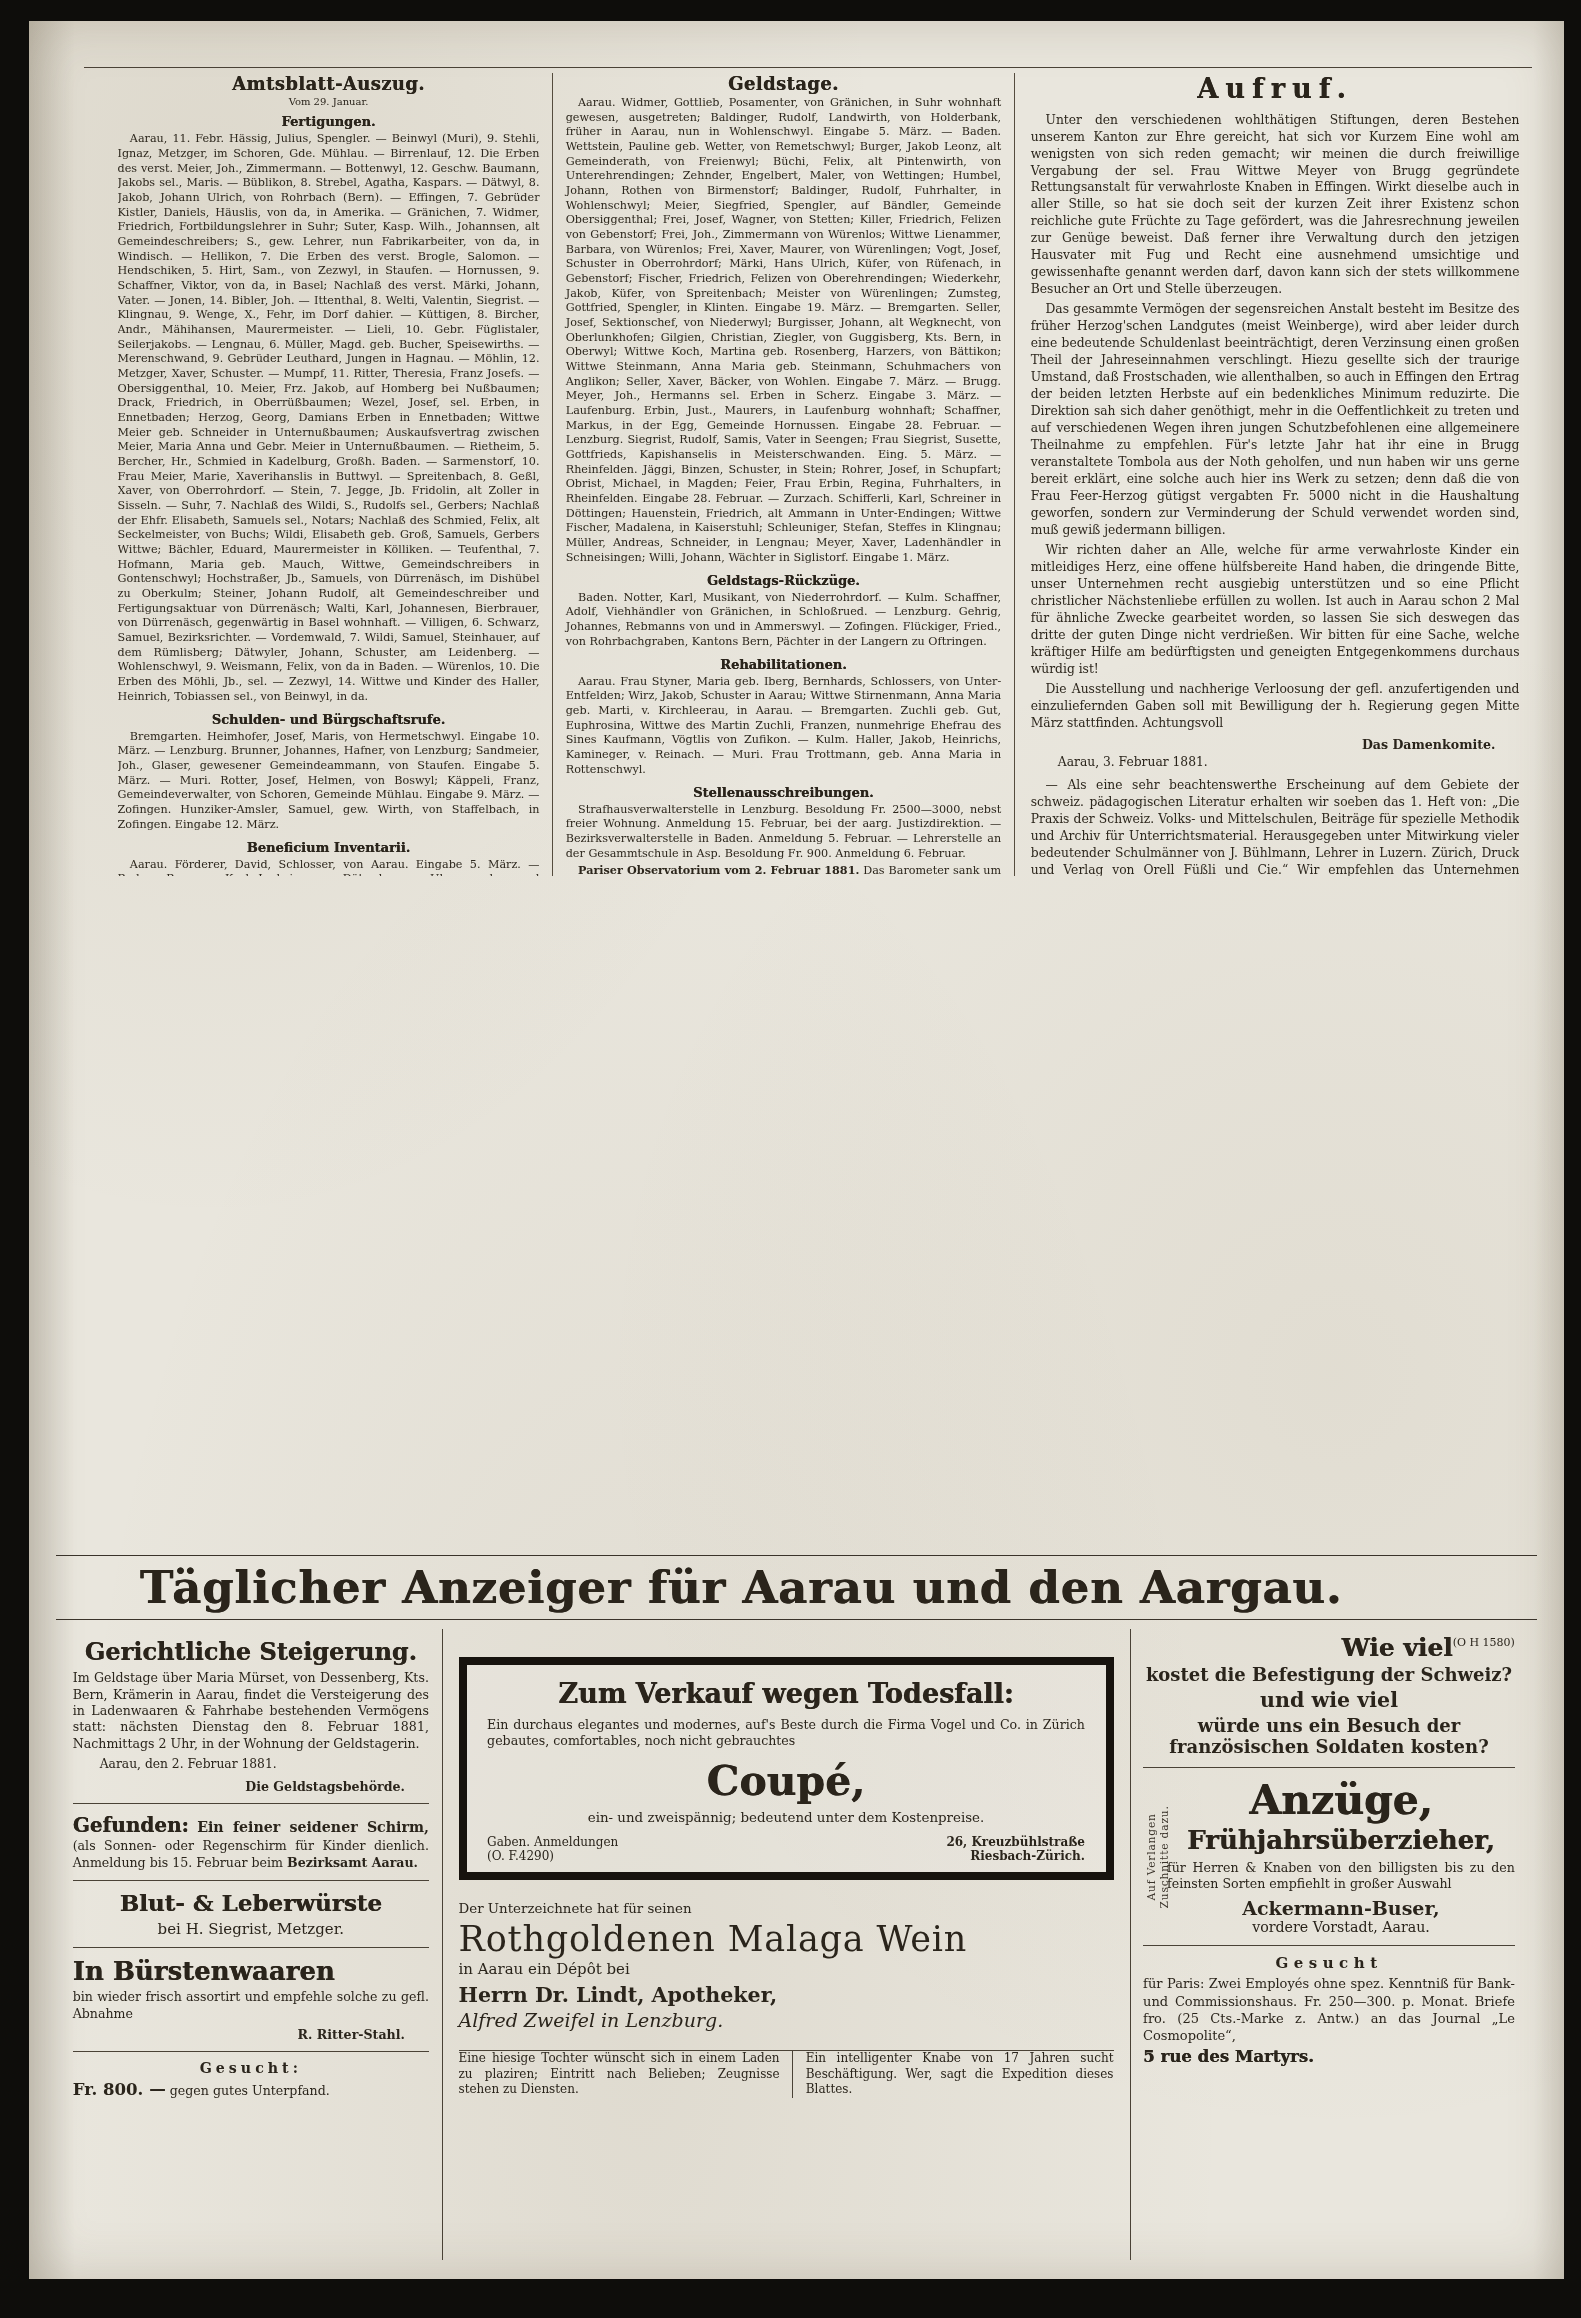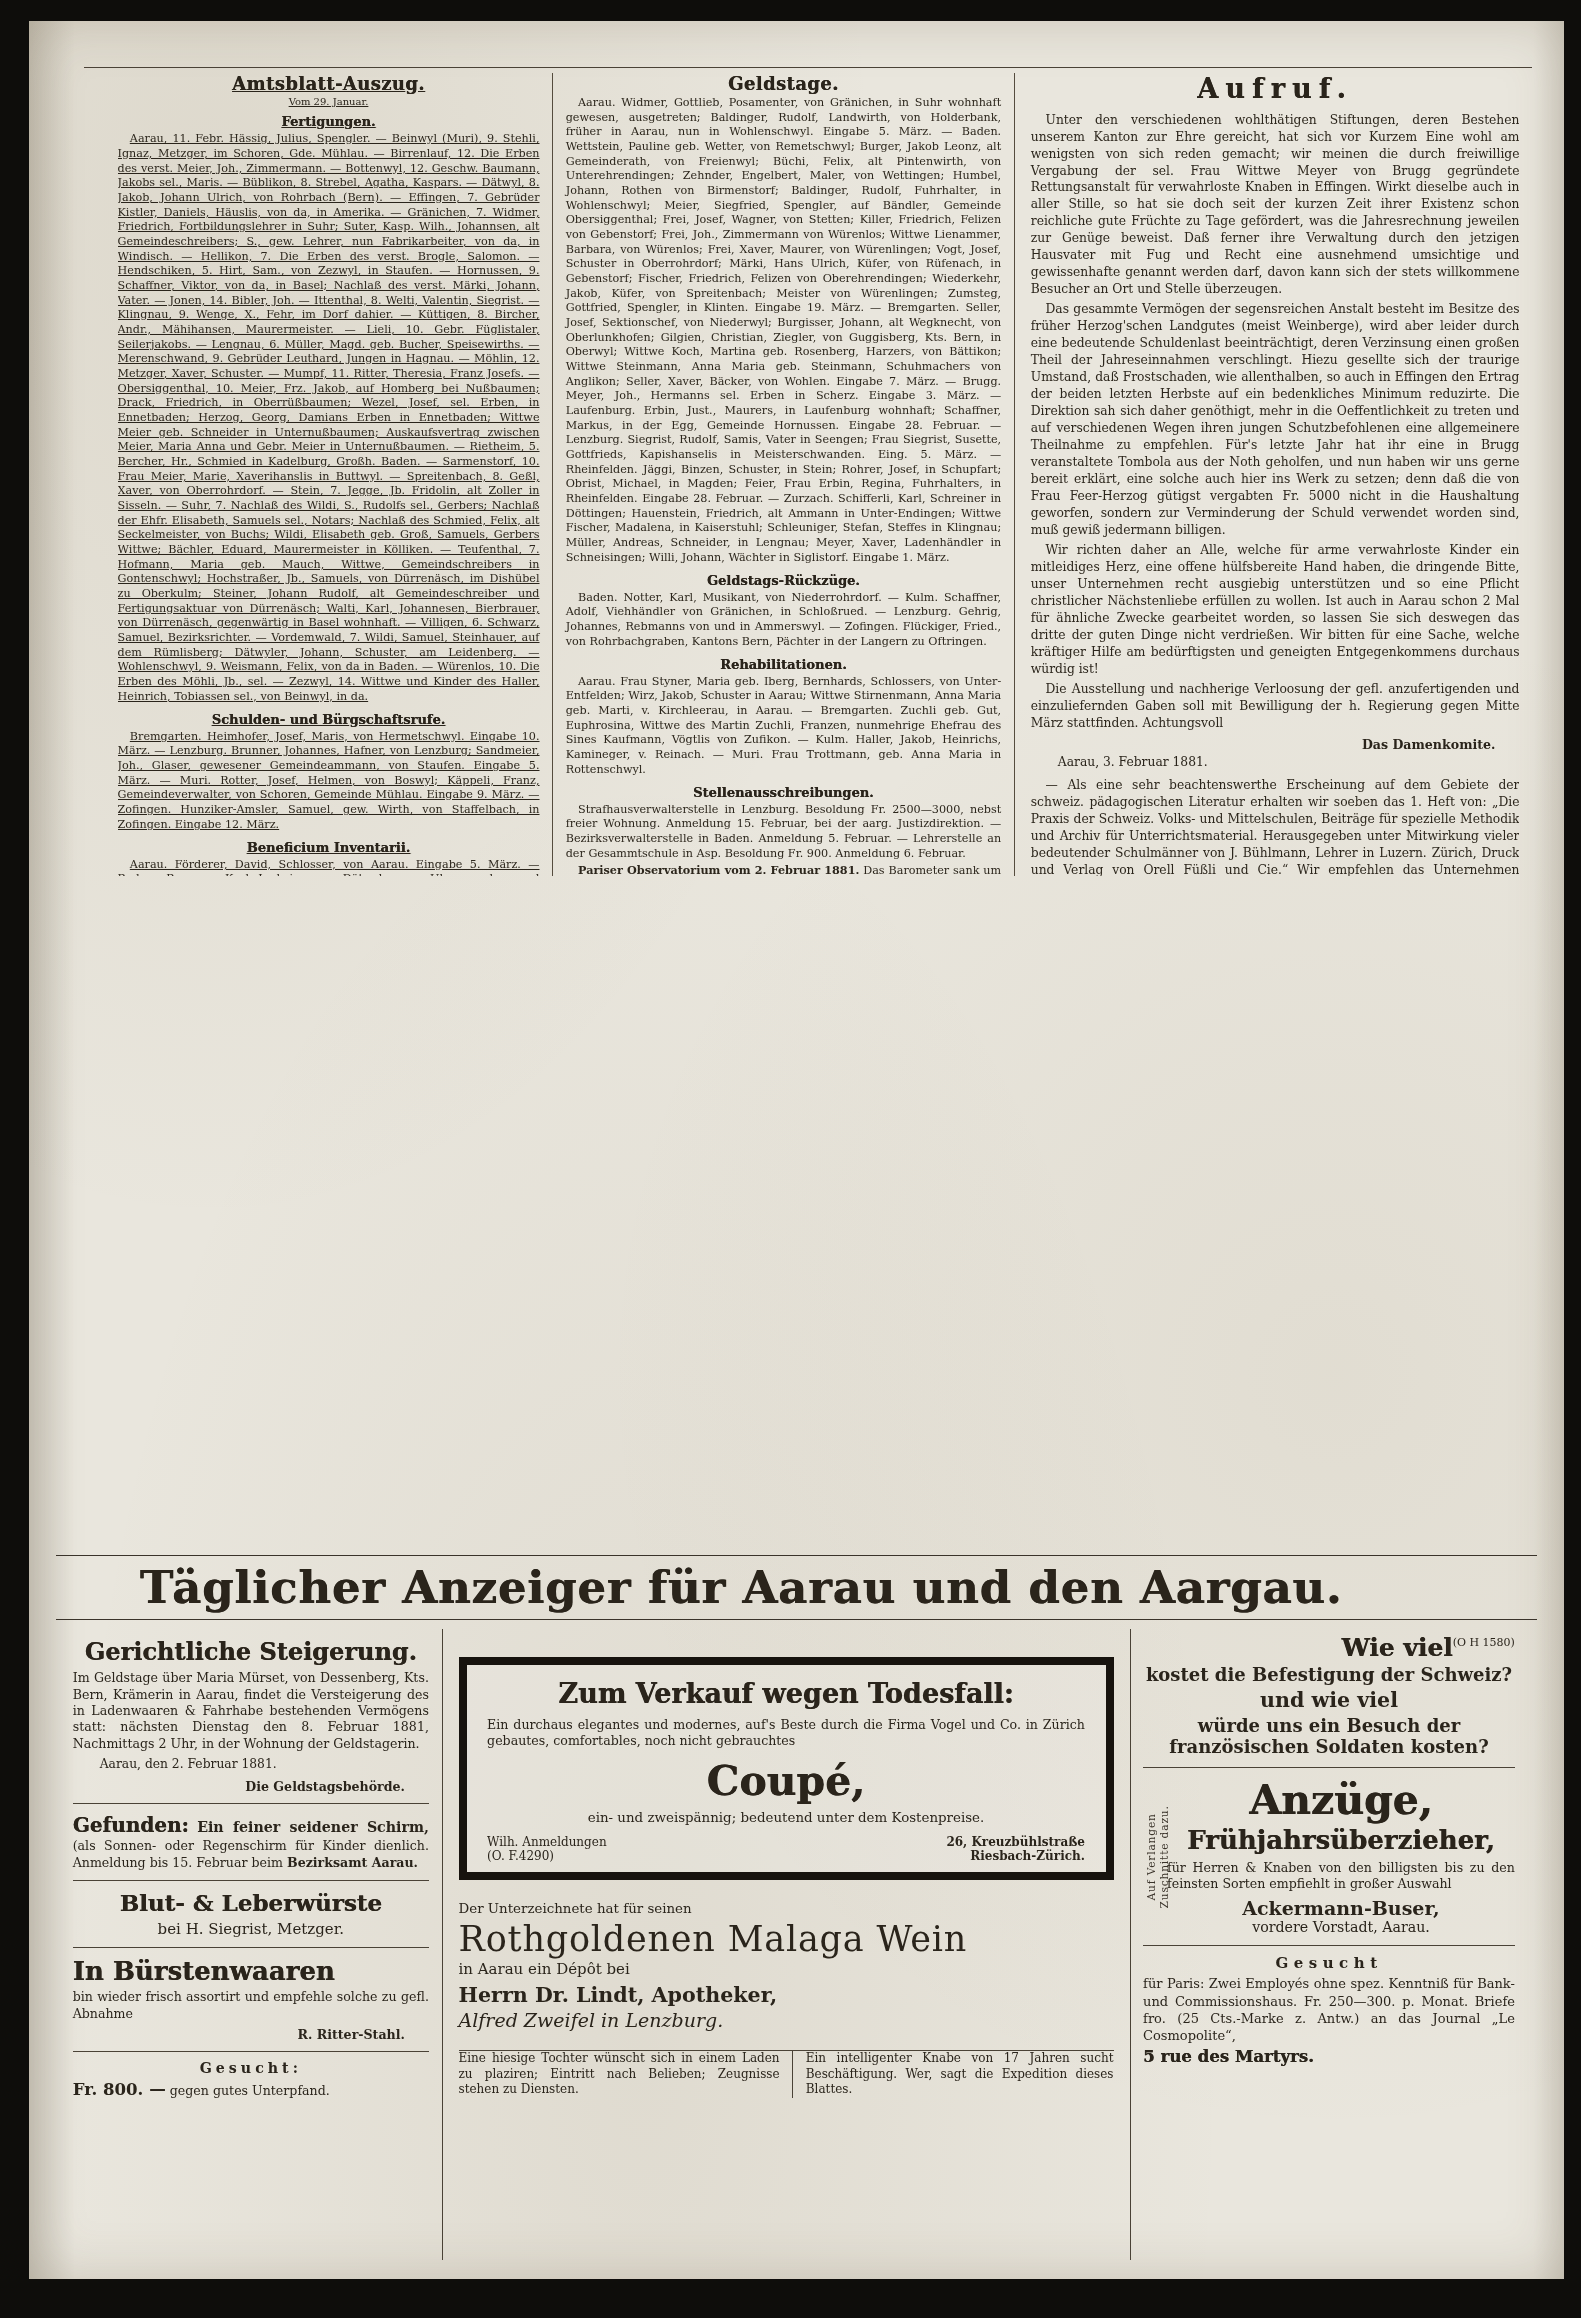--- a/index.html
+++ b/index.html
@@ -15,21 +15,21 @@
       radial-gradient(ellipse at 40% 90%, rgba(110,90,55,.08), transparent 45%),
       linear-gradient(90deg, rgba(60,50,30,.16), rgba(60,50,30,0) 3%),
       linear-gradient(270deg, rgba(60,50,30,.10), rgba(60,50,30,0) 2%);
     box-shadow: inset 0 0 55px rgba(90,75,45,.22);
   }
   .top-rule { position:absolute; left:55px; right:32px; top:46px; border-top:1.2px solid #4a4236; }
 
   
   .columns { position:absolute; top:52px; left:89px; right:44px; height:803px; display:flex; overflow:hidden; }
   .col { height:100%; overflow:hidden; }
-  .colA { width:31%; padding-right:12.6px;text-decoration:underline; }
+  .colA { width:31%; padding-right:12.6px; }
   .colB { width:33%; padding:0 12.6px; border-left:0.8px solid #554c3e; border-right:0.8px solid #554c3e; }
   .colC { width:36%; padding-left:16px; }
 
   .col-title { text-align:center; font-weight:bold; font-size:18px; letter-spacing:0.4px; margin-bottom:2.4px; text-shadow:0.3px 0 0 currentColor; }
   .aufruf-title { font-size:27px; letter-spacing:7.1px; margin-bottom:8px; }
   .dateline { text-align:center; font-size:10px; margin-bottom:4.7px; }
   .subhead { text-align:center; font-weight:bold; font-size:13px; margin:7.1px 0 3.2px; text-shadow:0.2px 0 0 currentColor; }
   .bodytext { font-size:11.2px; line-height:1.31; text-align:justify; text-indent:1.1em; color:#2c261c; }
   .bodytext + .bodytext { margin-top:1.6px; }
   .c3text { font-size:12.3px; line-height:1.38; text-align:justify; text-indent:1.2em; color:#2c261c; }
@@ -185,21 +185,21 @@
       </div>
 
       <div class="ads-mid">
         <div class="coupe-box">
           <div class="coupe-head">Zum Verkauf wegen Todesfall:</div>
           <p class="coupe-body">Ein durchaus elegantes und modernes, auf's Beste durch die Firma Vogel und Co. in Zürich gebautes, comfortables, noch nicht gebrauchtes</p>
           <div class="coupe-name">Coupé,</div>
           <div class="coupe-terms">ein- und zweispännig; bedeutend unter dem Kostenpreise.</div>
           <div class="coupe-foot">
             <div class="l">
-              <span>Wilh. Anmeldungen</span>
+              <span>Gaben. Anmeldungen</span>
               <span>(O. F.4290)</span>
             </div>
             <div class="r">
               <span>26, Kreuzbühlstraße</span>
               <span>Riesbach-Zürich.</span>
             </div>
           </div>
         </div>
 
         <div class="malaga">

